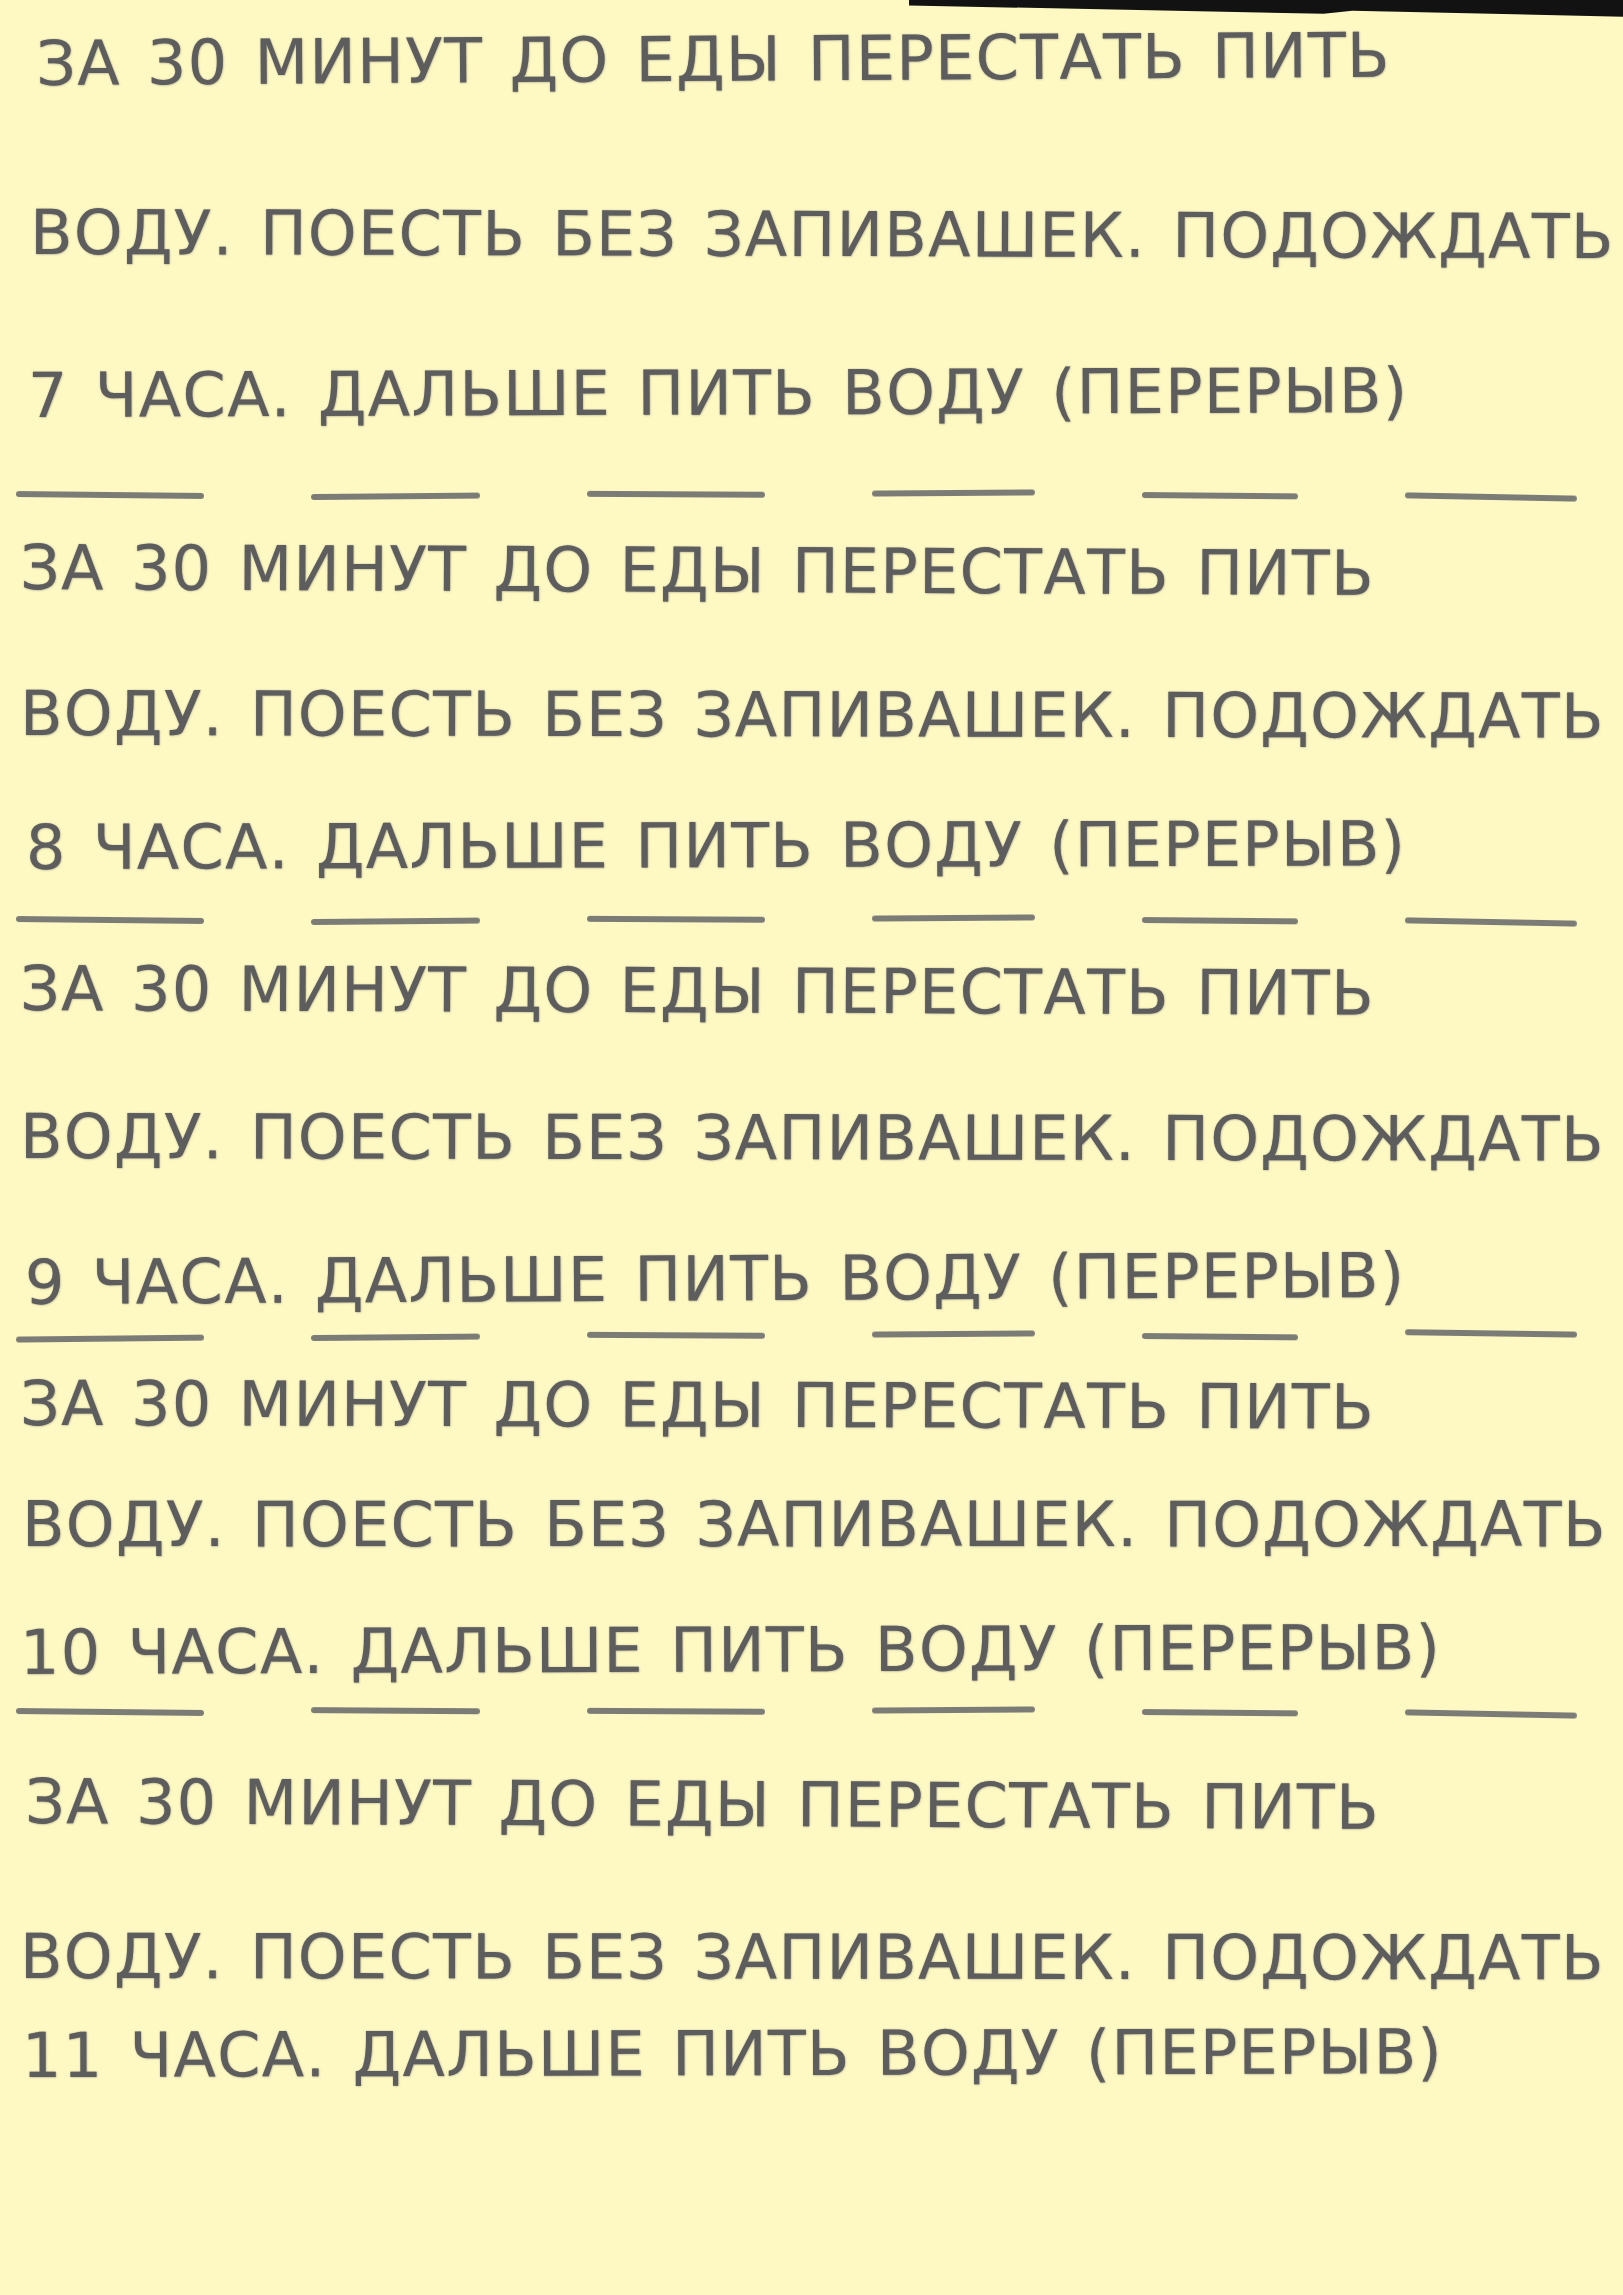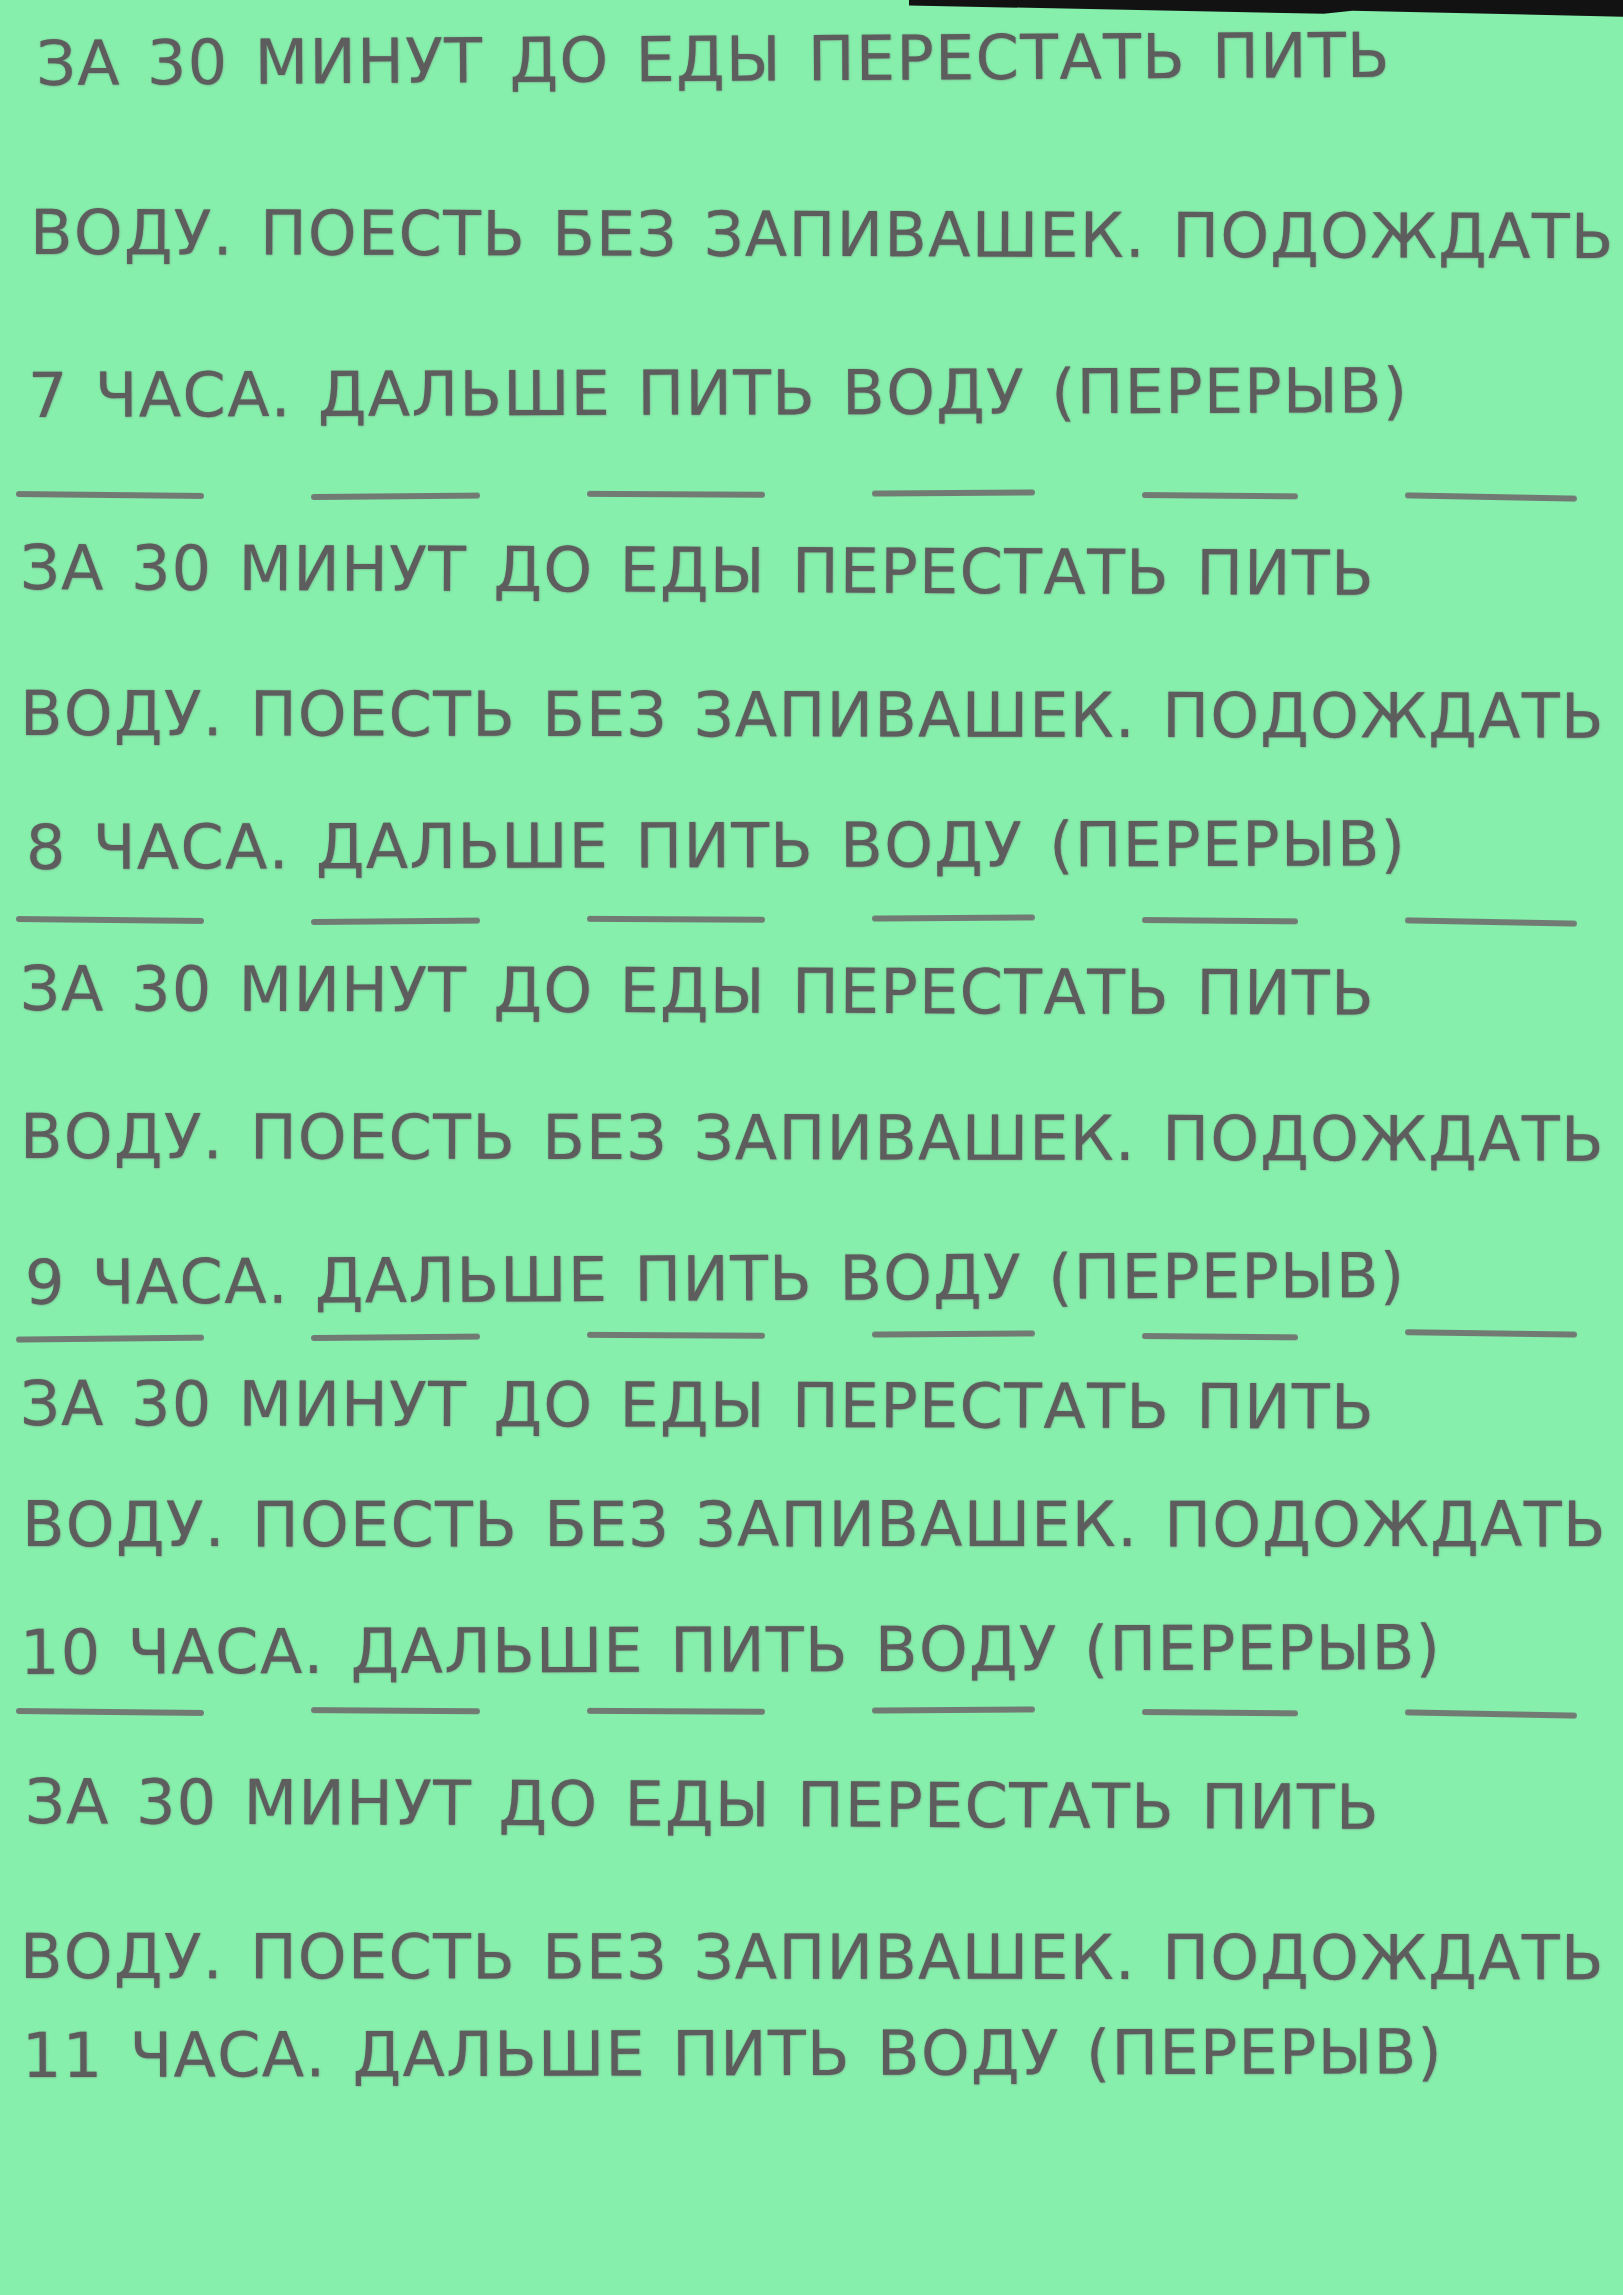--- a/index.html
+++ b/index.html
@@ -1,19 +1,19 @@
 <!DOCTYPE html>
 <html style="font-size:10.5px"><head>
 <meta charset="utf-8">
 <style>
   html,body{margin:0;padding:0;background:#e8e8e6;}
   .page{
     position:relative;
     width:1623px;height:2295px;
-    background:#86efac;
+    background:#fef9c3;
     overflow:hidden;
     font-family:"DejaVu Sans", sans-serif;
   }
   
   .scan-edge{
     position:absolute;top:0;left:909px;width:715px;height:19.6px;
     background:#121212;
     clip-path:polygon(0 0,100% 0,100% 85%,62% 55%,58% 70%,0 28%);
   }
   

